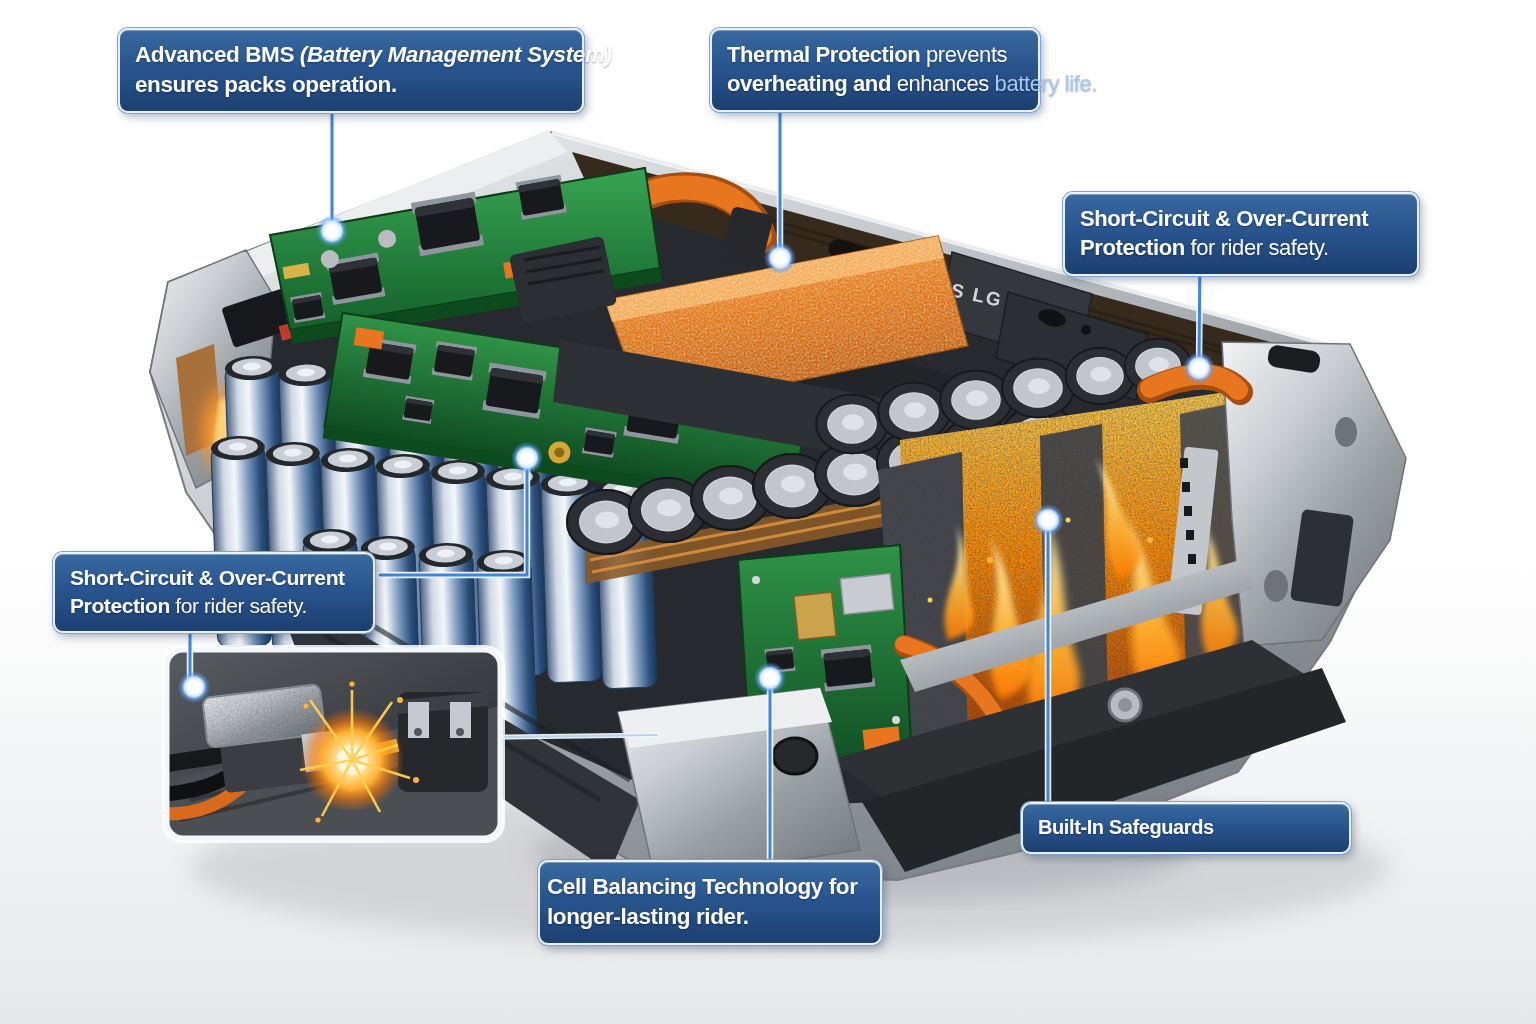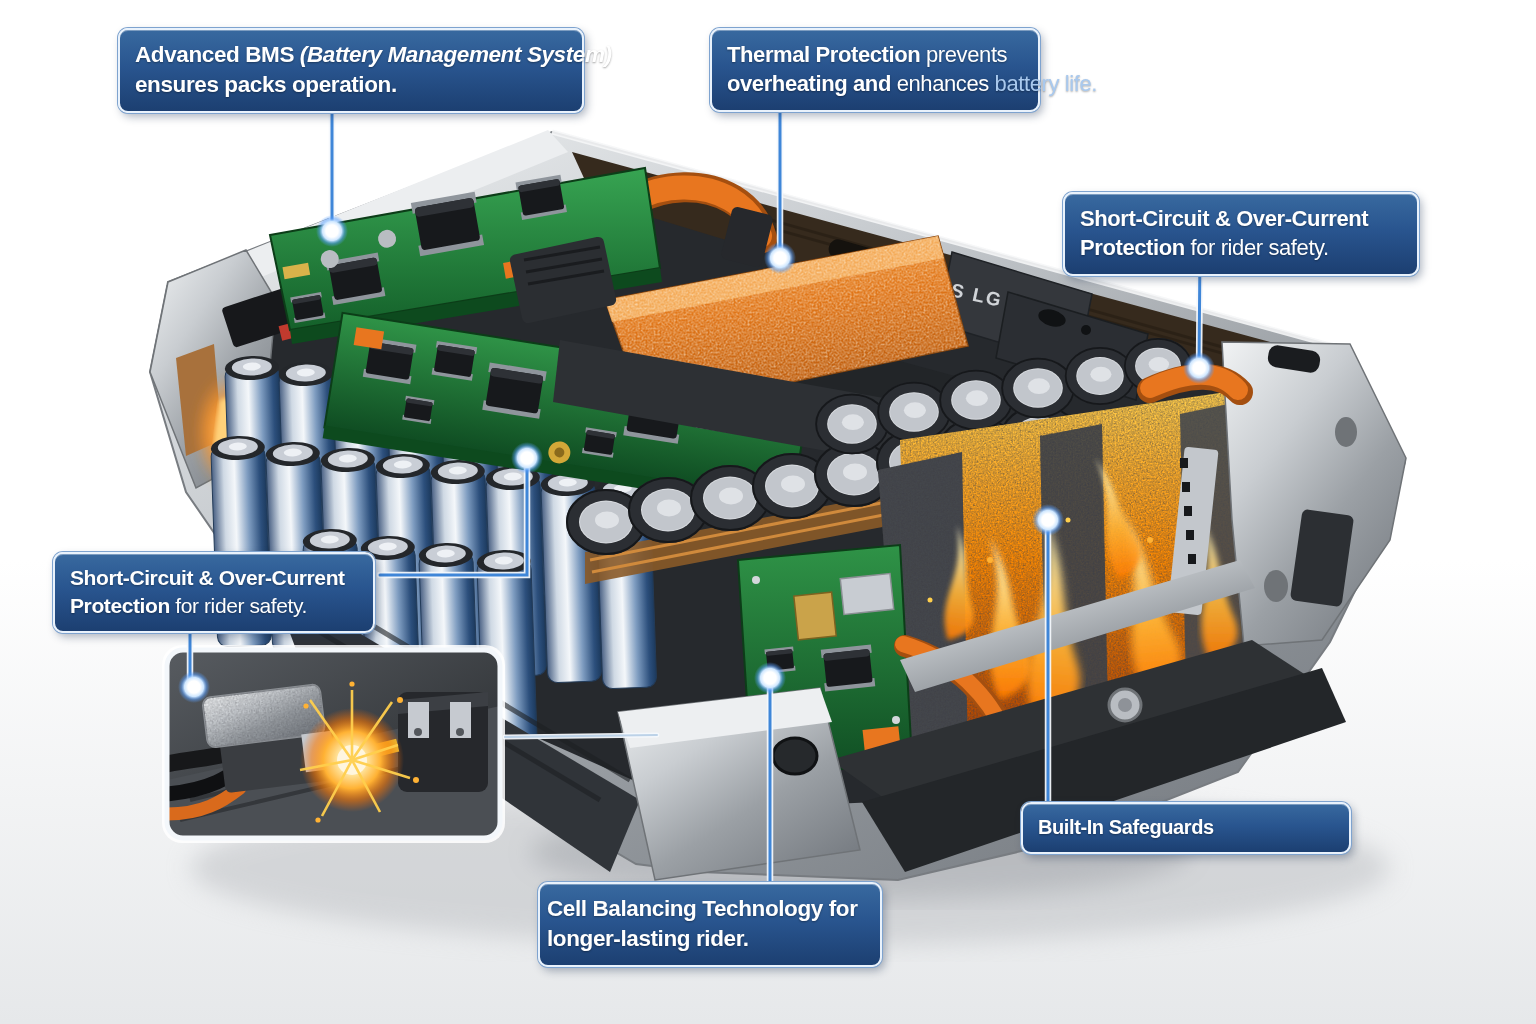--- a/index.html
+++ b/index.html
@@ -13,21 +13,21 @@
     padding:10px 15px 12px;line-height:1.32;font-size:22.5px;letter-spacing:-0.4px;
     text-shadow:0 1px 2px rgba(0,0,0,.35);white-space:nowrap;}
   .b{font-weight:700}
   .bi{font-weight:700;font-style:italic}
   .r{font-weight:400}
   .lt{font-weight:400;color:#a9c9ee}
   #c-bms{left:118px;top:28px;width:432px;}
   #c-thermal{left:710px;top:28px;width:296px;font-size:22px;}
   #c-sc-right{left:1063px;top:192px;width:322px;font-size:22px;}
   #c-sc-left{left:53px;top:552px;width:288px;font-size:21px;}
-  #c-cell{left:538px;top:882px;width:318px;padding-left:7px;}
+  #c-cell{left:538px;top:860px;width:318px;padding-left:7px;}
   #c-safe{left:1013px;top:802px;width:296px;font-size:20px;margin-left:8px;}
 </style>
 </head>
 <body>
 
 <div class="stage">
 
 <svg width="1536" height="1024" viewBox="0 0 1536 1024">
   <defs>
     <linearGradient id="gFloor" x1="0" y1="0" x2="0" y2="1">

